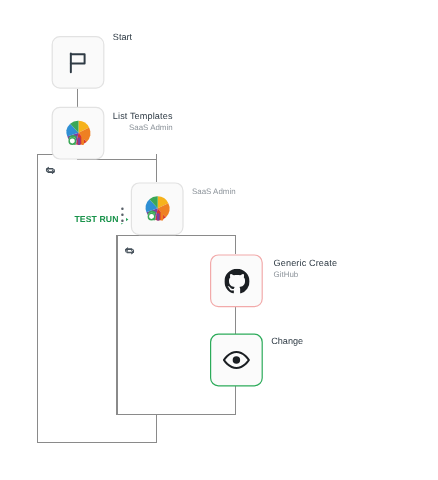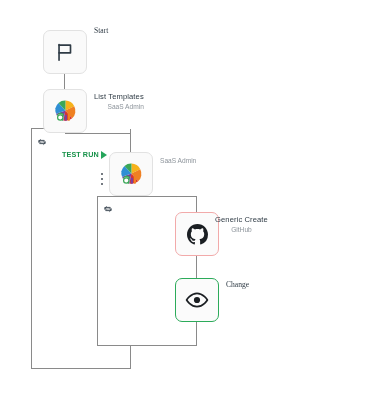--- a/index.html
+++ b/index.html
@@ -71,31 +71,31 @@
   .label-sub {
     font-size: 6.6px;
     color: #8d949b;
     display: block;
     margin-top: 1.5px;
   }
   .label-single {
     font-size: 7.6px;
     color: #2f3b45;
     display: block;
-    font-family: Liberation Serif, serif;
   }
 
   
   .testrun {
     position: absolute;
     z-index: 5;
     display: flex;
     align-items: center;
     gap: 2px;
     white-space: nowrap;
+    margin-top: 28px;
   }
   .testrun-text {
     font-size: 7.2px;
     font-weight: bold;
     color: #18924a;
     letter-spacing: .1px;
   }
   .testrun-play {
     width: 0; height: 0;
     border-left: 6px solid #25a55b;
@@ -260,21 +260,21 @@
                  0-.19-.01-.82-.01-1.49-2.01.37-2.53-.49-2.69-.94-.09-.23-.48-.94-.82-1.13
                  -.28-.15-.68-.52-.01-.53.63-.01 1.08.58 1.23.82.72 1.21 1.87.87 2.33.66
                  .07-.52.28-.87.51-1.07-1.78-.2-3.64-.89-3.64-3.95 0-.87.31-1.59.82-2.15
                  -.08-.2-.36-1.02.08-2.12 0 0 .67-.21 2.2.82.64-.18 1.32-.27 2-.27
                  .68 0 1.36.09 2 .27 1.53-1.04 2.2-.82 2.2-.82.44 1.1.16 1.92.08 2.12
                  .51.56.82 1.27.82 2.15 0 3.07-1.87 3.75-3.65 3.95.29.25.54.73.54 1.48
                  0 1.07-.01 1.93-.01 2.2 0 .21.15.46.55.38A8.01 8.01 0 0 0 16 8c0-4.42-3.58-8-8-8z"></path>
       </svg>
     </span>
   </div>
-  <div class="label-block" style="left:215px; top:215px;text-align:center;">
+  <div class="label-block" style="left:228px; top:215px;">
     <span class="label-title">Generic Create</span>
     <span class="label-sub">GitHub</span>
   </div>
 
   <div class="node accent-green" style="left:175px; top:278px;">
     <span>
       <svg class="icon-svg" width="24" height="24" viewBox="0 0 24 24" fill="none" stroke="#1b1f23" stroke-width="1.7" stroke-linecap="round" stroke-linejoin="round">
         <path d="M1.6 12 S5.6 5.4 12 5.4 S22.4 12 22.4 12 S18.4 18.6 12 18.6 S1.6 12 1.6 12 Z"></path>
         <circle cx="12" cy="12" r="3.1" fill="#1b1f23" stroke="none"></circle>
       </svg>

